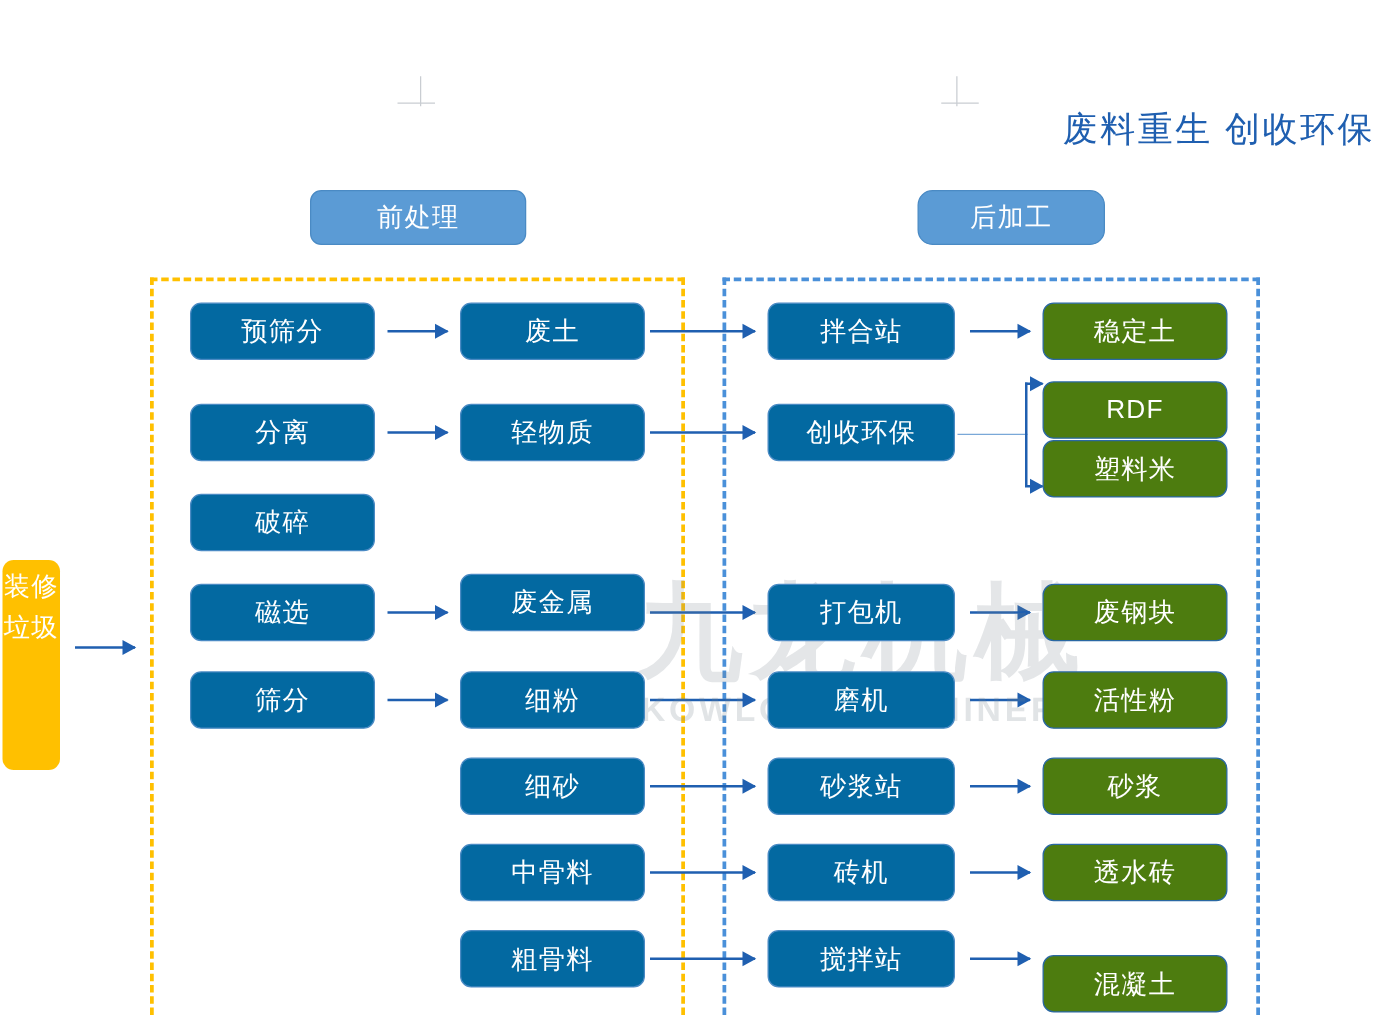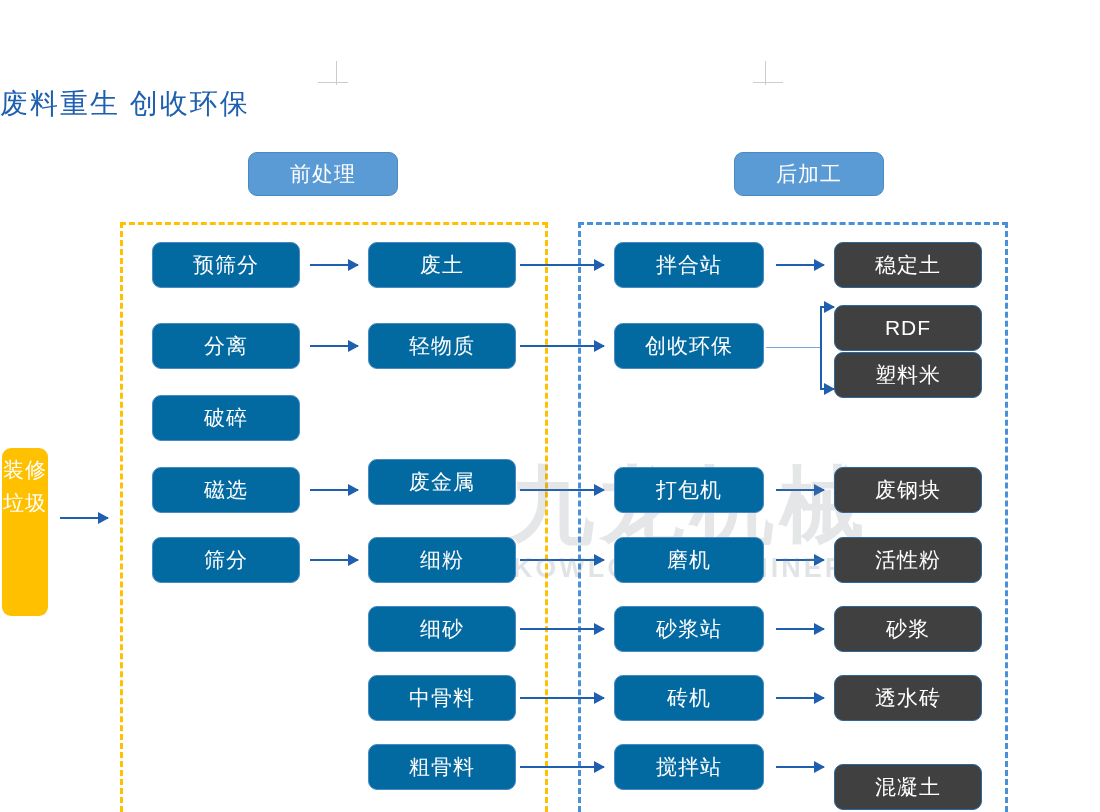--- a/index.html
+++ b/index.html
@@ -46,21 +46,21 @@
     font-size: 31px;
     font-weight: bold;
     color: #1f1f1f;
     letter-spacing: 2px;
     line-height: 40px;
   }
   #sub-title {
     position: absolute;
     left: 0; top: 85px;
     width: 1100px;
-    text-align: left;
+    text-align: right;
     font-size: 28px;
     color: #1f5fb0;
     letter-spacing: 2px;
     line-height: 38px;
     background: #ffffff;
   }
 
   
   .section-tag {
     position: absolute;
@@ -68,22 +68,22 @@
     border-radius: 9px;
     background: #5b9bd5;
     border: 1px solid #4a8ac4;
     color: #ffffff;
     font-size: 21px;
     display: flex;
     align-items: center;
     justify-content: center;
     letter-spacing: 1px;
   }
-  #tag-pre  { left: 248px; top: 152px; width: 150px; }
-  #tag-post { left: 734px; top: 152px; width: 150px; }
+  #tag-pre  { left: 248px; top: 152px; width: 173px; }
+  #tag-post { left: 734px; top: 152px; width: 150px; border-radius: 12px; }
 
   
   .zone {
     position: absolute;
     top: 222px;
     height: 590px;
   }
   #zone-pre {
     left: 120px;
     width: 428px;
@@ -136,21 +136,21 @@
     border-radius: 9px;
     display: flex;
     align-items: center;
     justify-content: center;
     color: #ffffff;
     font-size: 21px;
     letter-spacing: 1px;
     z-index: 6;
   }
   .node.light { background: #0369a1; border: 1px solid #4a8ac4; }
-  .node.dark  { background: #404040; border: 1px solid #2a68a2; }
+  .node.dark  { background: #4d7c0f; border: 1px solid #2a68a2; }
 
   
   .col-a { left: 152px; width: 148px; }
   .col-b { left: 368px; width: 148px; }
   .col-c { left: 614px; width: 150px; }
   .col-d { left: 834px; width: 148px; }
 
   
   #input-node {
     position: absolute;

